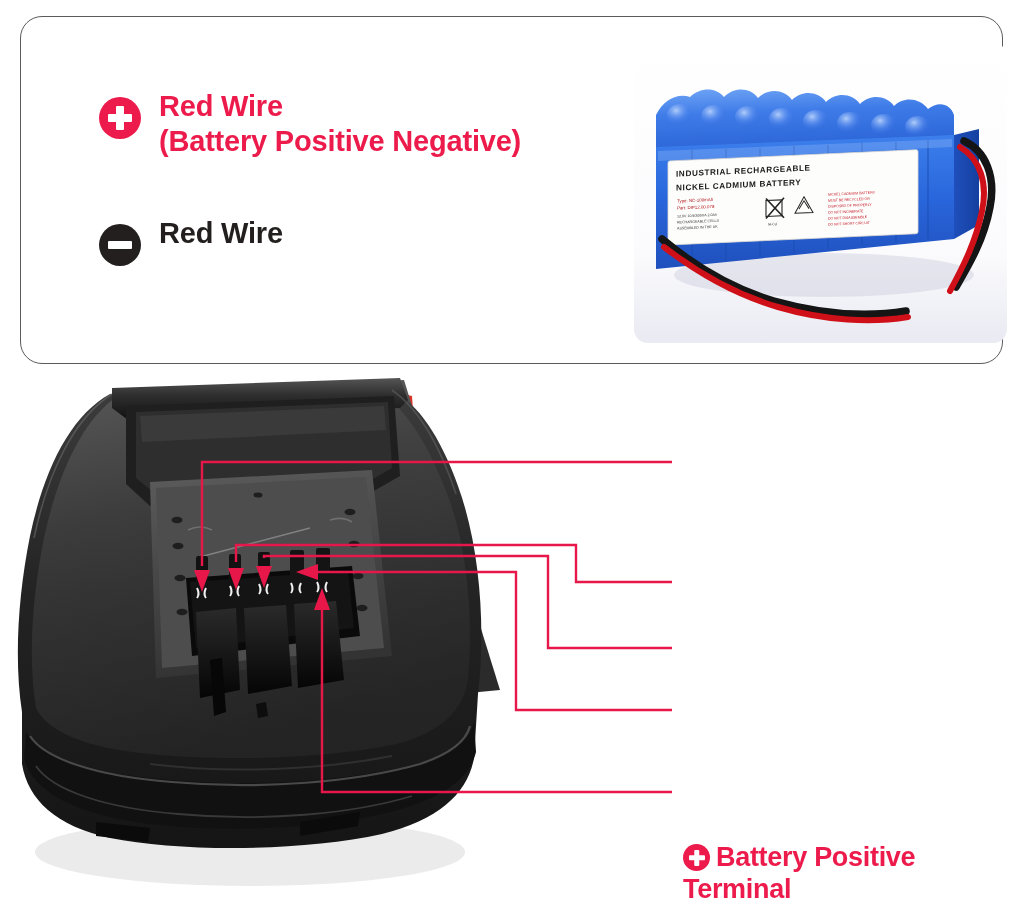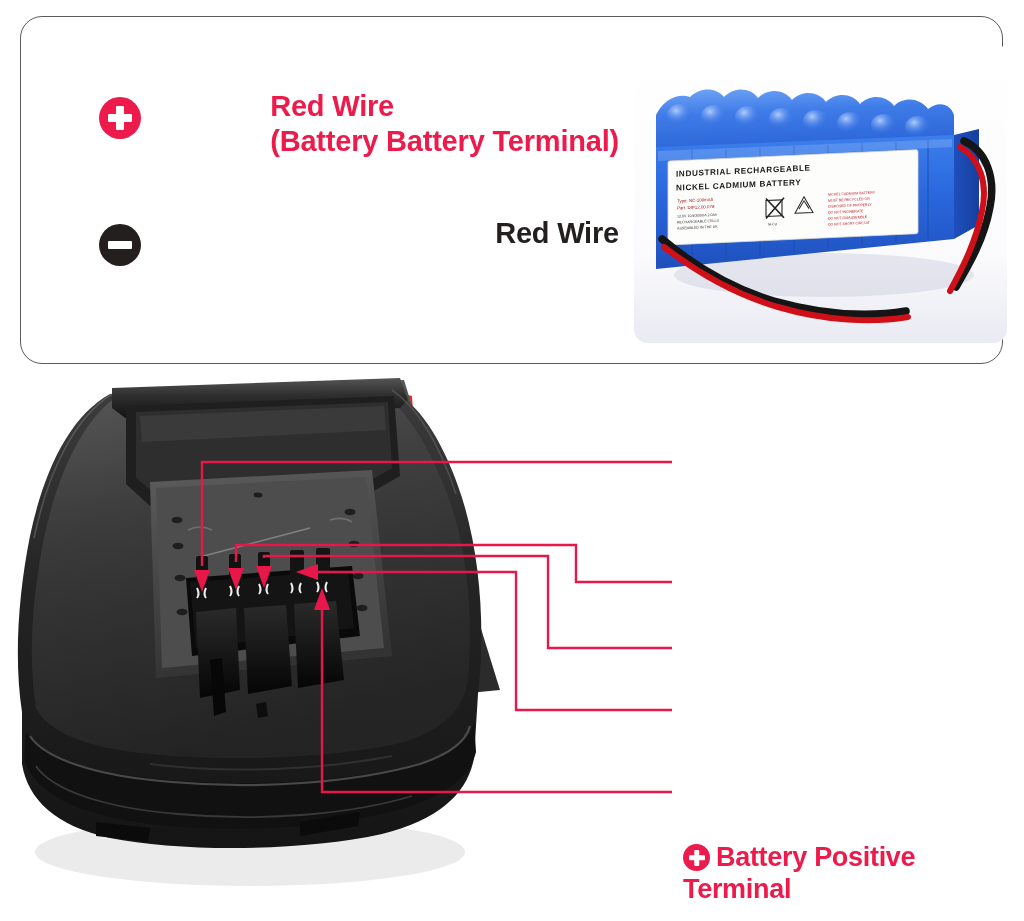--- a/index.html
+++ b/index.html
@@ -34,21 +34,20 @@
   .legend {
     position: absolute;
     left: 78px;
     top: 72px;
     width: 520px;
   }
   .legend-row {
     display: flex;
     align-items: flex-start;
     margin-bottom: 56px;
-    justify-content: space-between;
   }
   .legend-row:last-child { margin-bottom: 0; }
 
   .badge {
     flex: 0 0 auto;
     width: 42px;
     height: 42px;
     border-radius: 50%;
     position: relative;
     margin-top: 8px;
@@ -151,21 +150,21 @@
 
   <div class="legend">
 
     <div class="legend-row">
       <span class="badge pos">
         <span class="bar-h"></span>
         <span class="bar-v"></span>
       </span>
       <span class="legend-text red">
         <span>Red Wire</span>
-        <span class="l2">(Battery Battery Terminal)</span>
+        <span class="l2">(Battery Positive Negative)</span>
       </span>
     </div>
 
     <div class="legend-row">
       <span class="badge neg">
         <span class="bar-h"></span>
       </span>
       <span class="legend-text dark">
         <span>Red Wire</span>
       </span>

